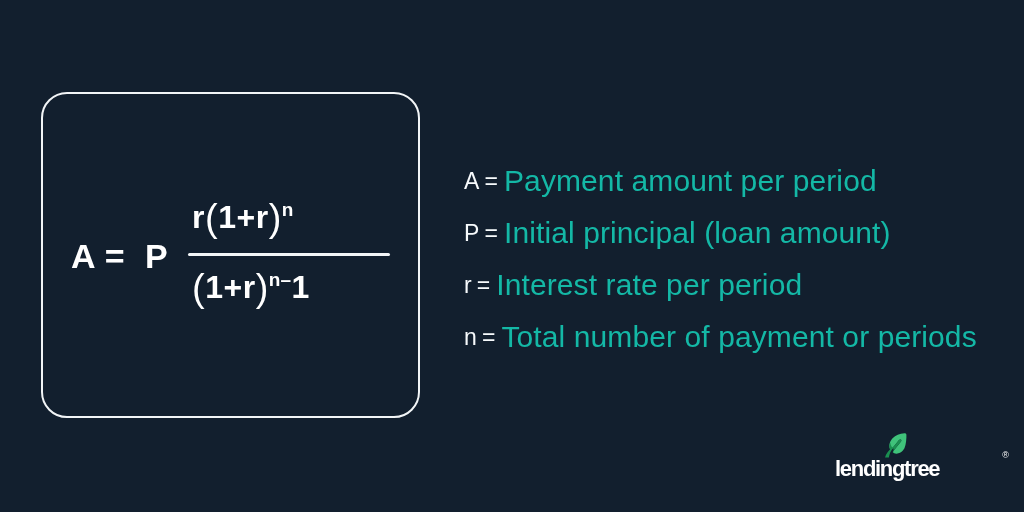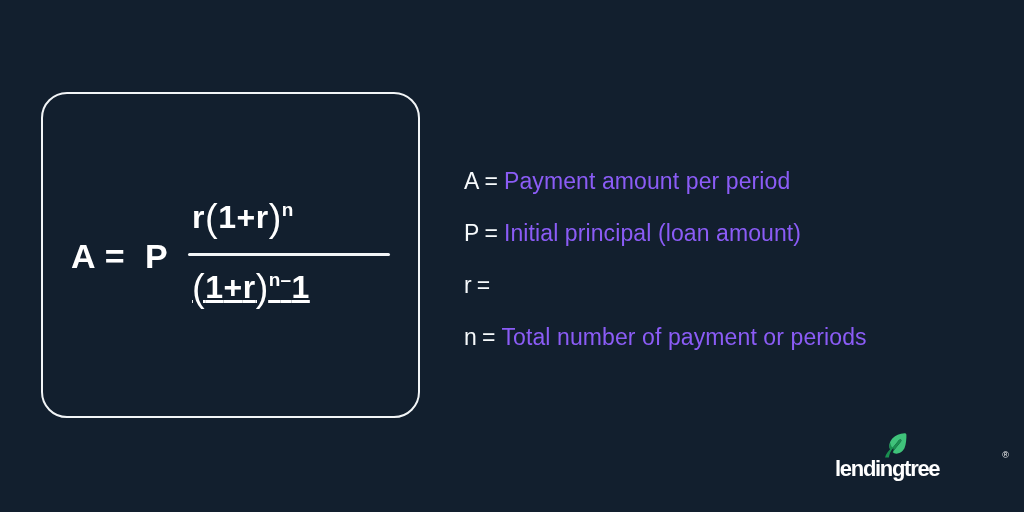--- a/index.html
+++ b/index.html
@@ -57,21 +57,21 @@
   .frac-num, .frac-den {
     color: #ffffff;
     font-weight: bold;
     font-size: 32px;
     letter-spacing: 0.5px;
     white-space: nowrap;
     line-height: 1;
     padding: 0 4px;
   }
   .frac-num { margin-bottom: 16px; }
-  .frac-den { margin-top: 13px; text-decoration: underline; }
+  .frac-den { margin-top: 13px; }
 
   .frac-bar {
     width: 202px;
     height: 3px;
     background: #f2f5f7;
     border-radius: 2px;
   }
 
   .paren {
     font-size: 38px;
@@ -108,22 +108,22 @@
     font-weight: 400;
     letter-spacing: 0.2px;
   }
   .legend-eq {
     color: #f7fafc;
     font-size: 23px;
     font-weight: 400;
     margin: 0 6px 0 5px;
   }
   .legend-desc {
-    color: #8b5cf6;
-    font-size: 23px;
+    color: #14b8a6;
+    font-size: 30px;
     font-weight: 400;
     letter-spacing: 0.1px;
   }
 
   
   #logo {
     position: absolute;
     left: 835px;
     top: 432px;
     width: 172px;
@@ -185,20 +185,21 @@
 
   <div class="legend-row">
     <span class="legend-symbol">P</span>
     <span class="legend-eq">=</span>
     <span class="legend-desc">Initial principal (loan amount)</span>
   </div>
 
   <div class="legend-row">
     <span class="legend-symbol">r</span>
     <span class="legend-eq">=</span>
+    <span class="legend-desc">Interest rate per period</span>
   </div>
 
   <div class="legend-row">
     <span class="legend-symbol">n</span>
     <span class="legend-eq">=</span>
     <span class="legend-desc">Total number of payment or periods</span>
   </div>
 
 </div>
 

